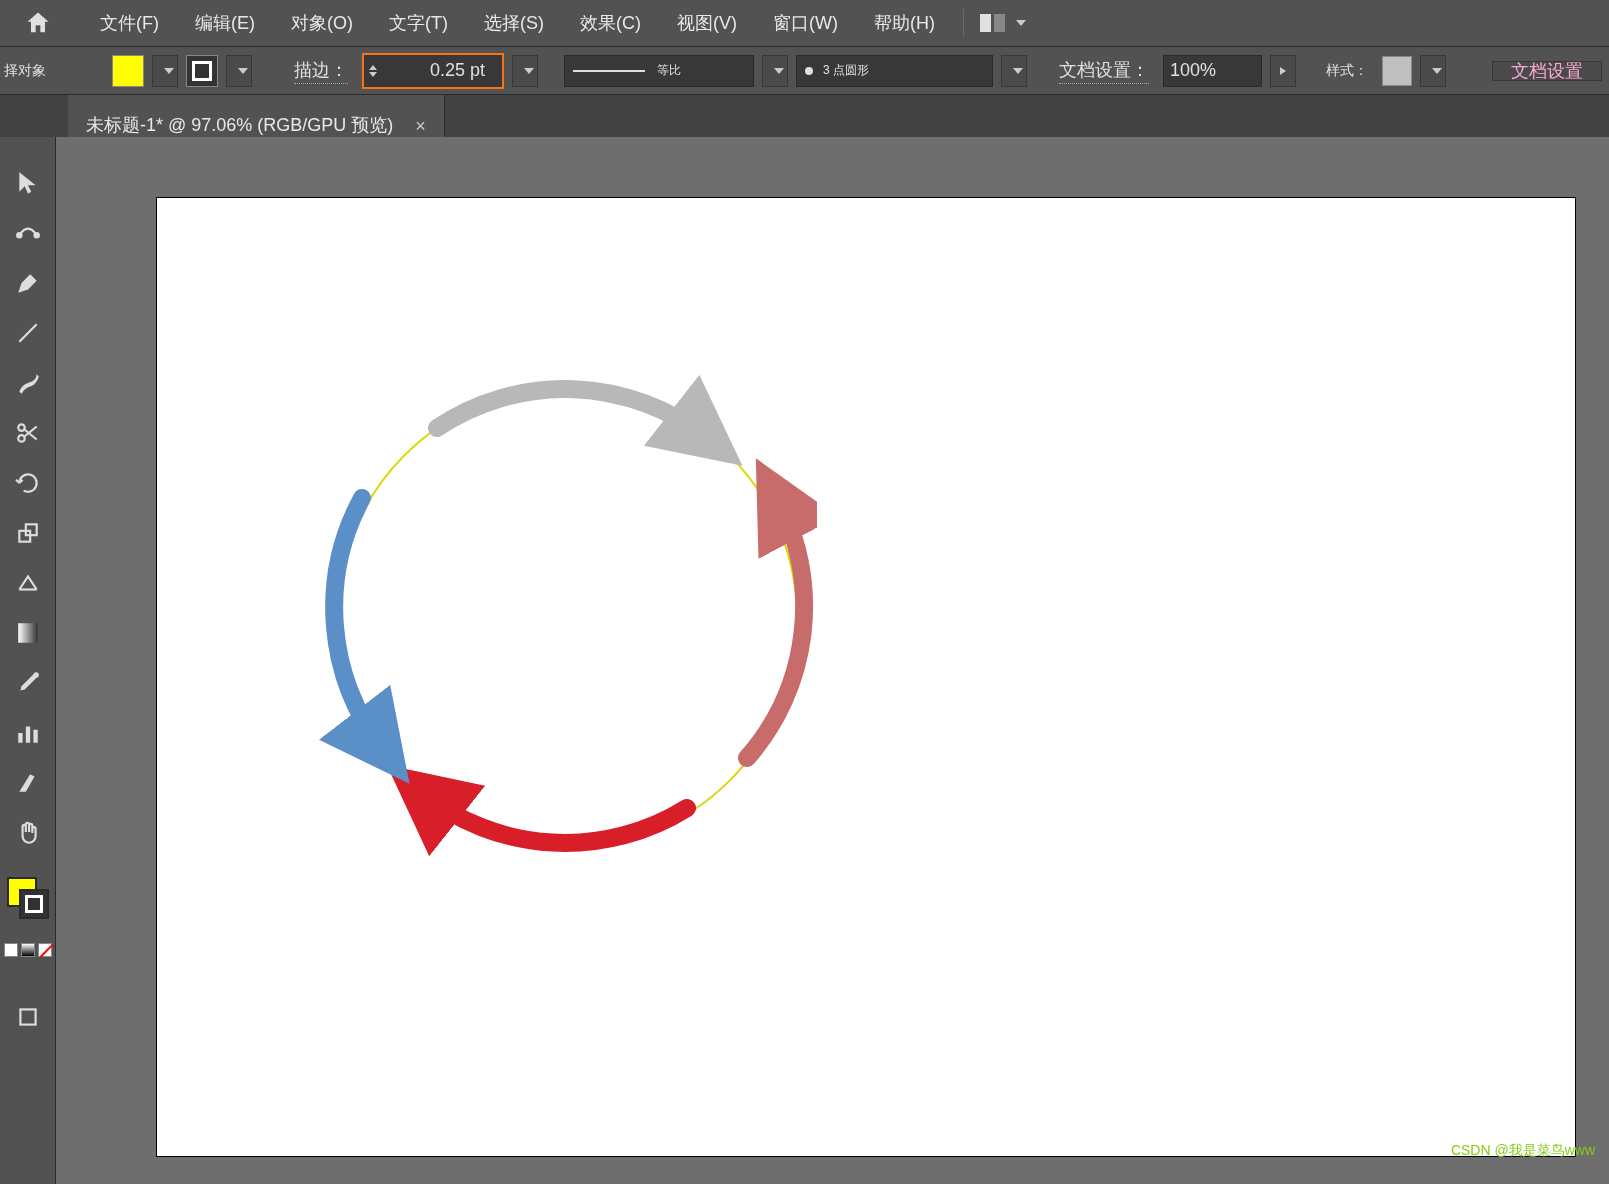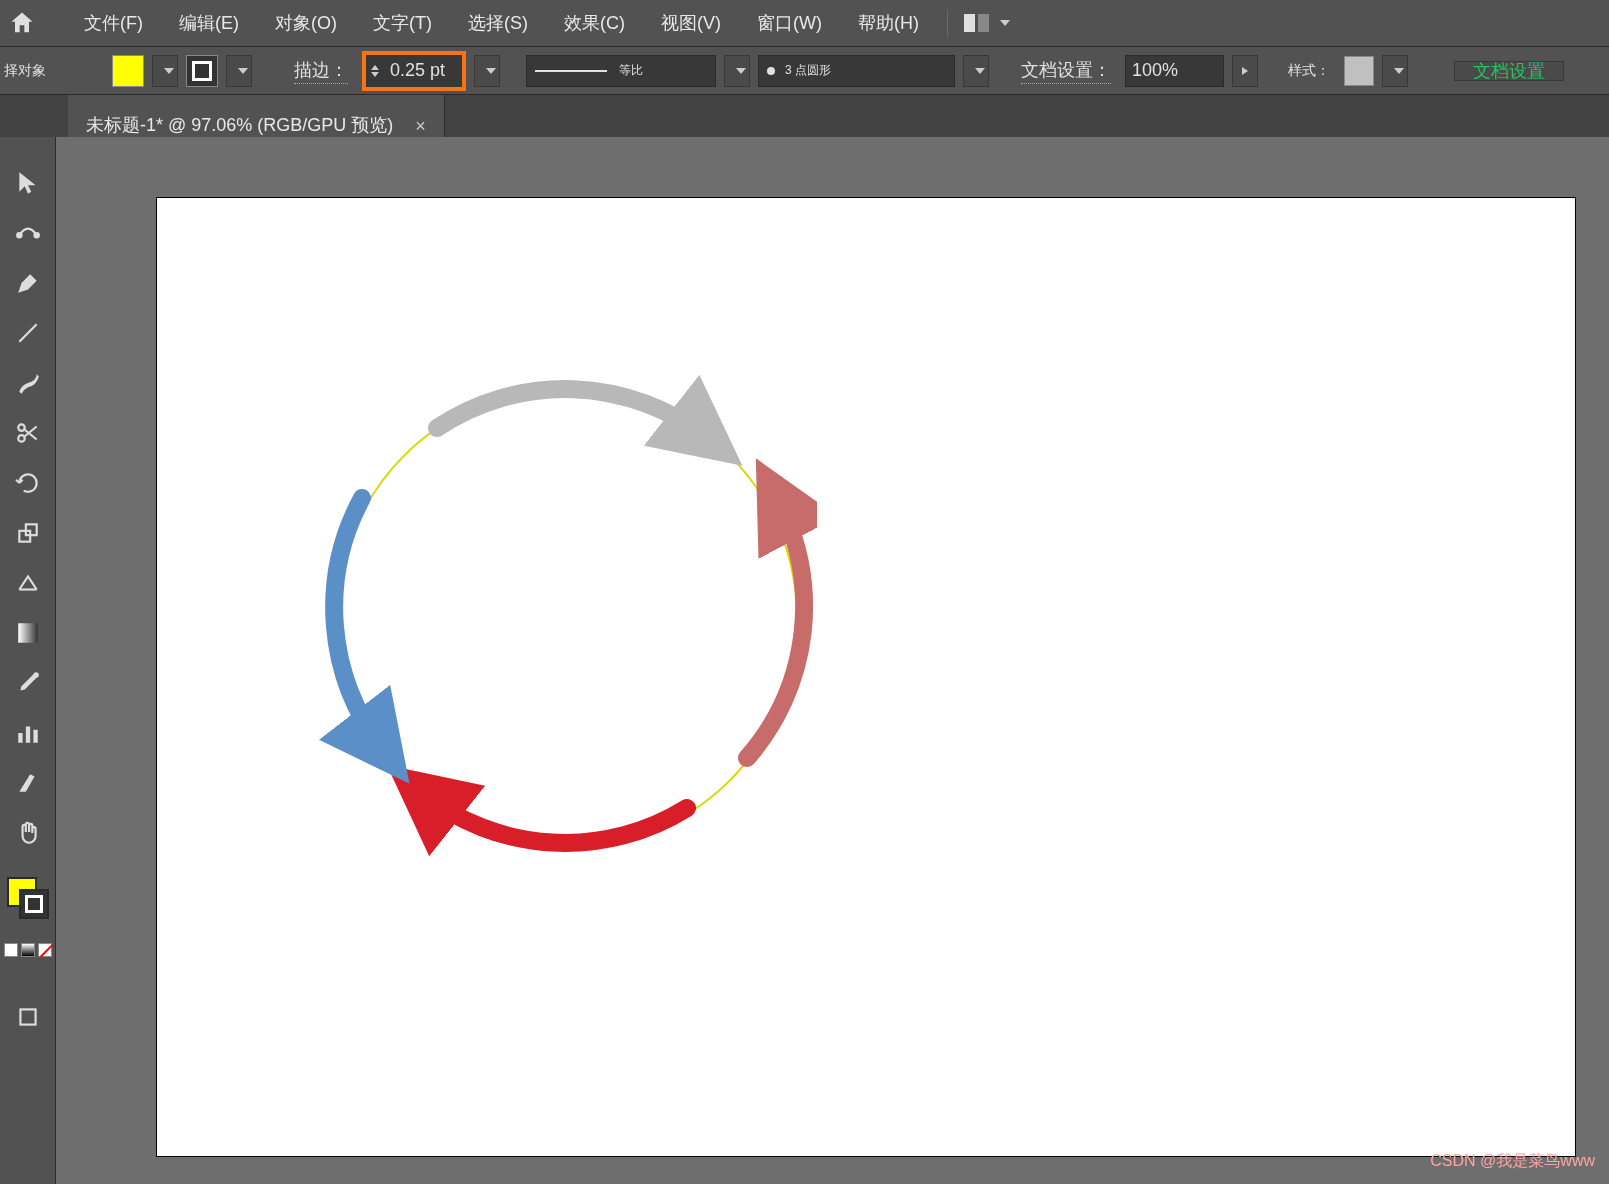--- a/index.html
+++ b/index.html
@@ -13,21 +13,21 @@
       overflow: hidden;
       position: relative;
     }
 
     
     .menubar {
       height: 47px;
       background: #525252;
       display: flex;
       align-items: center;
-      padding: 0 8px;
+      padding: 0 24px;
       border-bottom: 1px solid #2a2a2a;
     }
     .home-icon {
       width: 28px; height: 28px;
       margin-right: 30px;
       display: flex;
       align-items: center;
       justify-content: center;
     }
     .menubar-item {
@@ -104,21 +104,22 @@
       font-size: 18px;
       border-bottom: 1px dotted #aaa;
       padding-bottom: 1px;
       margin: 0 6px;
       white-space: nowrap;
     }
     .spinner-group {
       display: flex;
       align-items: center;
       background: #383838;
-      border: 4px solid #f97316;
+      border: 2px solid #f97316;
+      gap: 42px;
     }
     .spinner-arrows {
       width: 18px;
       display: flex;
       flex-direction: column;
       align-items: center;
       justify-content: center;
       gap: 2px;
     }
     .spinner-up { width:0;height:0;border-left:4px solid transparent;border-right:4px solid transparent;border-bottom:5px solid #ccc; }
@@ -143,21 +144,21 @@
     }
     .stroke-profile-line {
       width: 72px; height: 2px; background: #e0e0e0; margin-right: 12px;
     }
     .brush-dot {
       width: 8px; height: 8px; background: #e0e0e0; border-radius: 50%; margin-right: 10px;
     }
     .btn {
       background: #4a4a4a;
       border: 1px solid #383838;
-      color: #22c55e;
+      color: #f9a8d4;
       height: 20px;
       padding: 0 18px;
       font-size: 18px;
       display: flex;
       align-items: center;
     }
     .style-swatch {
       width: 30px; height: 30px;
       background: #c0c0c0;
       border: 1px solid #888;
@@ -240,23 +241,23 @@
       width: 1420px;
       height: 960px;
       background: #fff;
       border: 1px solid #000;
       position: relative;
     }
 
     .watermark {
       position: absolute;
       right: 14px;
-      bottom: 12px;
-      color: #fca5a5;
-      font-size: 16px;
+      bottom: 24px;
+      color: #84cc16;
+      font-size: 14px;
     }
 
     .chart-svg {
       position: absolute;
       left: 160px;
       top: 170px;
     }
   </style>
 </head>
 <body>

